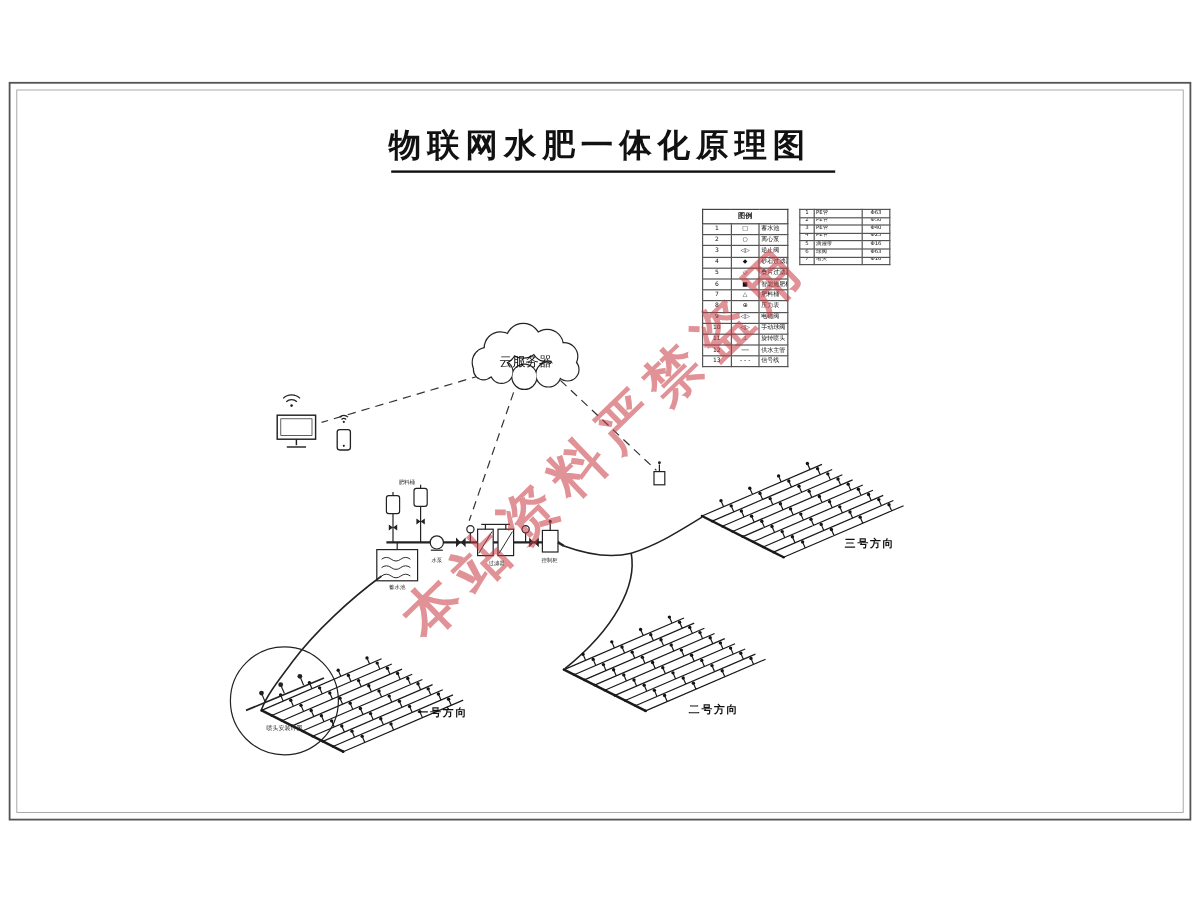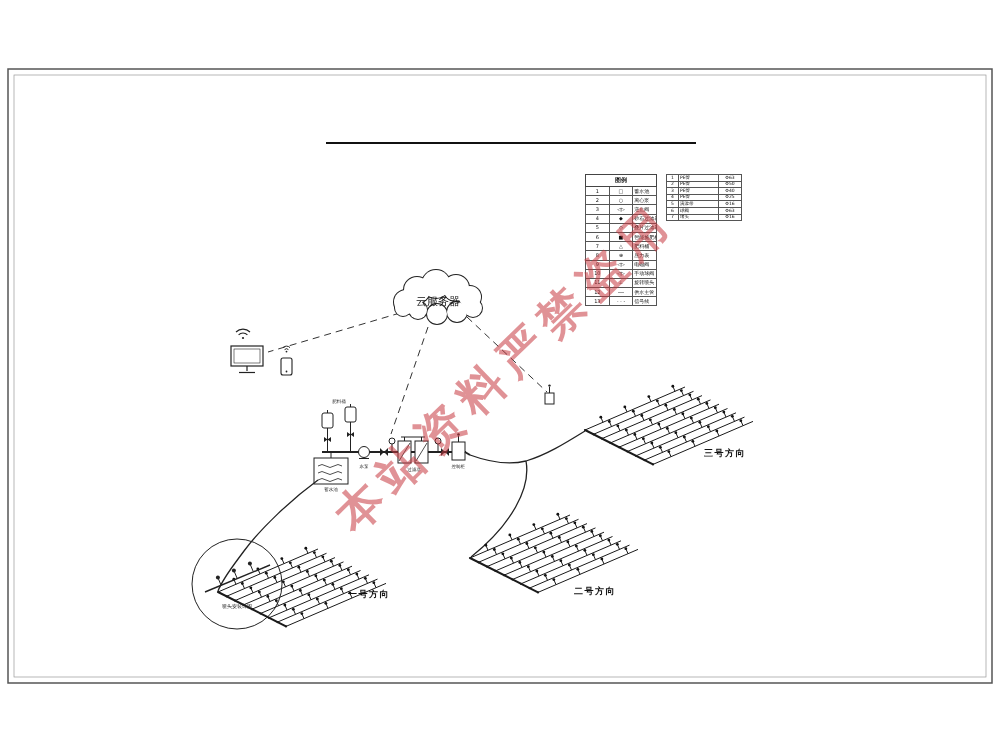--- a/index.html
+++ b/index.html
@@ -314,20 +314,21 @@
       <line x1="221" y1="585" x2="217.9" y2="577.6"></line>
         <circle cx="217.9" cy="577.6" r="2" fill="#222" stroke="none"></circle>
       <line x1="237" y1="578" x2="233.9" y2="570.6"></line>
         <circle cx="233.9" cy="570.6" r="2" fill="#222" stroke="none"></circle>
       <line x1="253" y1="571" x2="249.9" y2="563.6"></line>
         <circle cx="249.9" cy="563.6" r="2" fill="#222" stroke="none"></circle>
       <text x="237" y="608" font-size="5" text-anchor="middle" fill="#222" stroke="none">喷头安装详图</text>
     </g>
   </svg>
 
+  <div class="title">物联网水肥一体化原理图</div>
   <div class="title-underline"></div>
 
   <div class="tbl legend" style="left:585px;top:174px;width:72px;">
     <table>
       <thead>
         <tr>
             <th colspan="3">图例</th>
           </tr>
       </thead>
       <tbody>

